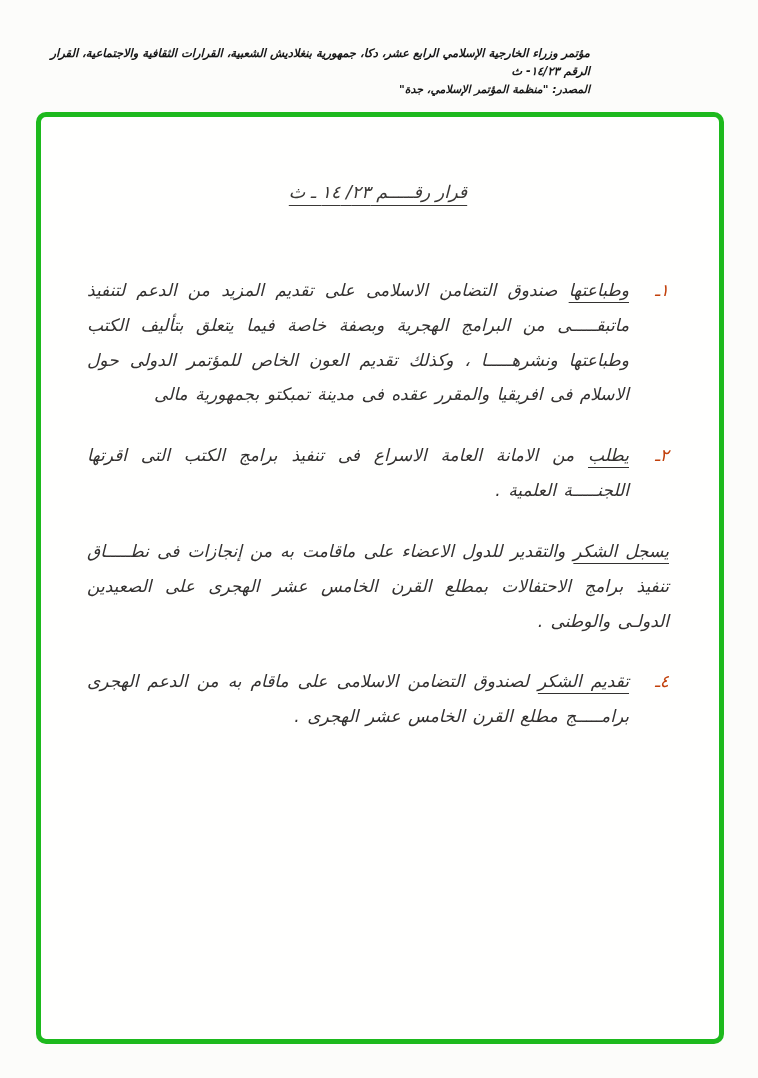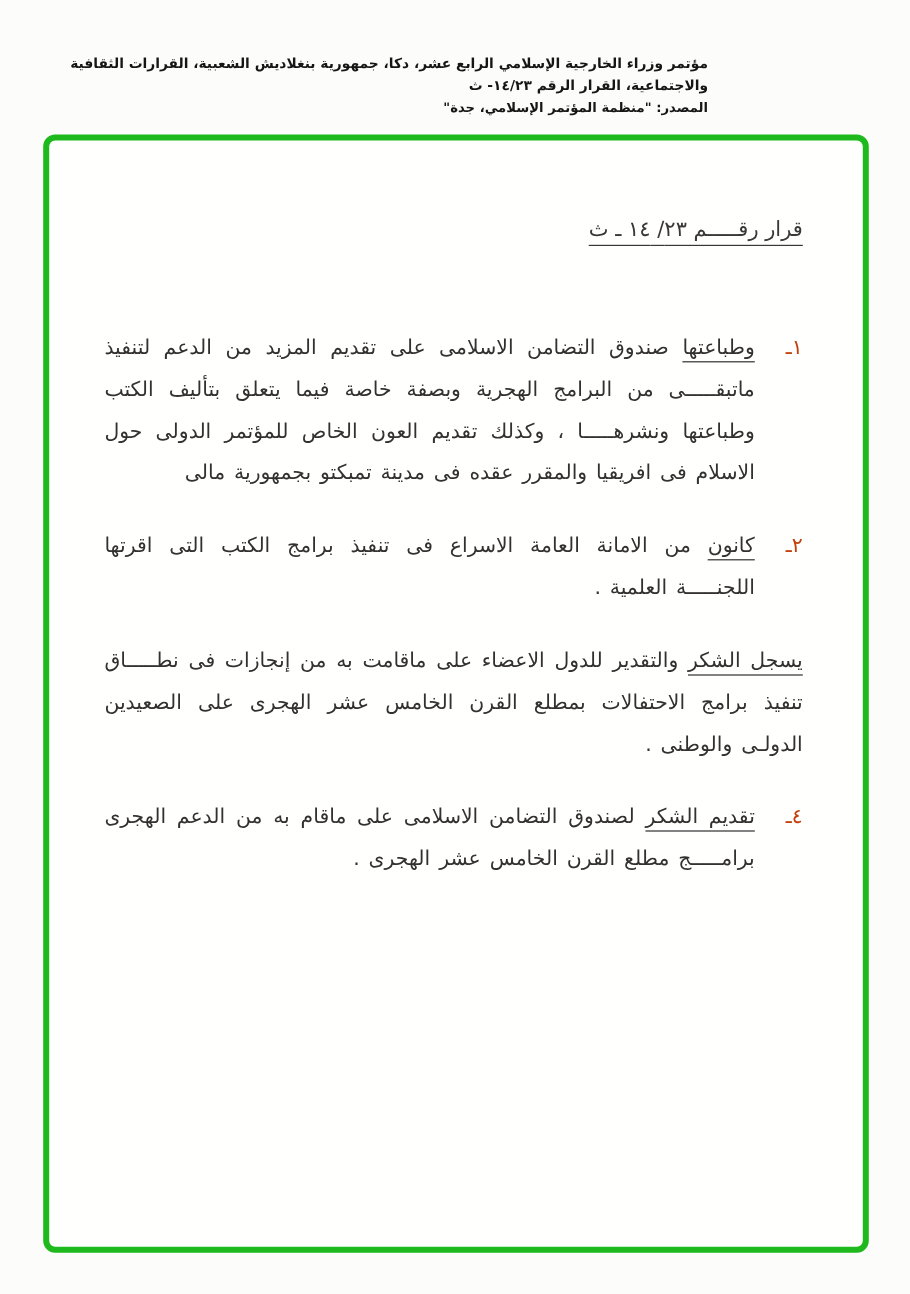--- a/index.html
+++ b/index.html
@@ -10,20 +10,21 @@
     background: #fcfcfa;
     font-family: "DejaVu Sans", sans-serif;
     color: #262626;
     overflow: hidden;
   }
 
   .page {
     position: relative;
     width: 616px;
     height: 1078px;
+    font-style: italic;
   }
 
   
   .citation {
     position: absolute;
     top: 44px;
     right: 26px;
     left: 24px;
     direction: rtl;
     text-align: right;
@@ -56,20 +57,21 @@
     position: absolute;
     inset: 0;
     padding: 58px 50px 0 46px;
     direction: rtl;
     font-size: 17px;
     line-height: 2.05;
     color: #333130;
   }
 
   .titles {
+    text-align: center;
     margin-bottom: 48px;
   }
   .titles .t {
     display: inline-block;
     text-decoration: underline;
     text-underline-offset: 7px;
     text-decoration-thickness: 1px;
     font-size: 17.5px;
     color: #3a3836;
   }
@@ -128,21 +130,21 @@
 
       <div class="items">
 
         <div class="item">
           <span class="num">١ـ</span>
           <div class="body"><span class="lead">وطباعتها</span> <span>صندوق التضامن الاسلامى على تقديم المزيد من الدعم لتنفيذ ماتبقـــــى من البرامج الهجرية وبصفة خاصة فيما يتعلق بتأليف الكتب وطباعتها ونشرهـــــا ، وكذلك تقديم العون الخاص للمؤتمر الدولى حول الاسلام فى افريقيا والمقرر عقده فى مدينة تمبكتو بجمهورية مالى</span></div>
         </div>
 
         <div class="item">
           <span class="num">٢ـ</span>
-          <div class="body"><span class="lead">كانون</span> <span>من الامانة العامة الاسراع فى تنفيذ برامج الكتب التى اقرتها اللجنـــــة العلمية .</span></div>
+          <div class="body"><span class="lead">يطلب</span> <span>من الامانة العامة الاسراع فى تنفيذ برامج الكتب التى اقرتها اللجنـــــة العلمية .</span></div>
         </div>
 
         <div class="item">
           <div class="body"><span class="lead">يسجل الشكر</span> <span>والتقدير للدول الاعضاء على ماقامت به من إنجازات فى نطـــــاق تنفيذ برامج الاحتفالات بمطلع القرن الخامس عشر الهجرى على الصعيدين الدولـى والوطنى .</span></div>
         </div>
 
         <div class="item">
           <span class="num">٤ـ</span>
           <div class="body"><span class="lead">تقديم الشكر</span> <span>لصندوق التضامن الاسلامى على ماقام به من الدعم الهجرى برامـــــج مطلع القرن الخامس عشر الهجرى .</span></div>
         </div>

